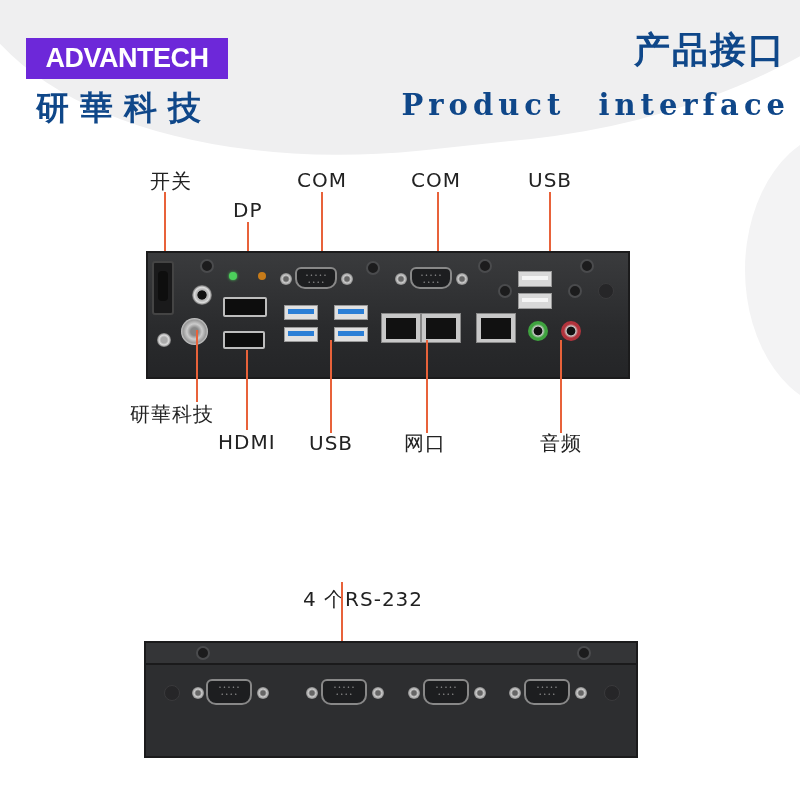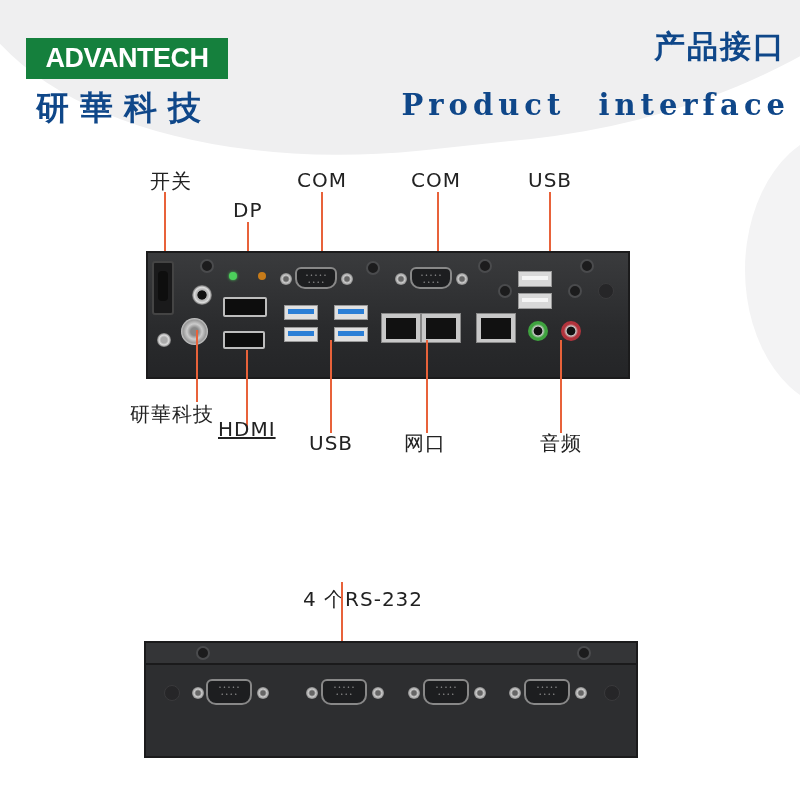--- a/index.html
+++ b/index.html
@@ -7,28 +7,28 @@
   body { position: relative; font-family: "DejaVu Sans", sans-serif; color: #222; }
 
   
   .bg-sweep-top { position: absolute; left: -40px; top: -260px; width: 1100px; height: 400px;
     background: #efeff0; border-radius: 0 0 50% 40% / 0 0 100% 60%; transform: rotate(-6deg); }
   .bg-sweep-right { position: absolute; left: 745px; top: 130px; width: 200px; height: 280px;
     background: #f3f3f4; border-radius: 50%; }
 
   
   .logo-box { position: absolute; left: 26px; top: 38px; width: 202px; height: 41px;
-    background: #15803d; color: #fff; font-family: "Liberation Sans", sans-serif;
+    background: #6d28d9; color: #fff; font-family: "Liberation Sans", sans-serif;
     font-weight: bold; font-size: 27px; letter-spacing: -0.5px; display: flex;
     align-items: center; justify-content: center; }
   .logo-cn { position: absolute; left: 36px; top: 86px; font-size: 33px; font-weight: bold;
     color: #0f4789; letter-spacing: 11px; font-family: "DejaVu Sans", sans-serif; }
 
   .title-cn { position: absolute; right: 14px; top: 26px; font-family: "DejaVu Serif", serif;
-    font-weight: bold; font-size: 31px; color: #0f4789; letter-spacing: 2px; }
+    font-weight: bold; font-size: 36px; color: #0f4789; letter-spacing: 2px; }
   .title-en { position: absolute; right: 10px; top: 88px; font-family: "DejaVu Serif", serif;
     font-weight: bold; font-size: 29px; color: #0f4789; letter-spacing: 5px; word-spacing: 18px; }
 
   
   .label { position: absolute; font-size: 20px; color: #222; white-space: nowrap;
     font-family: "DejaVu Sans", sans-serif; letter-spacing: 1px; }
   .leader { position: absolute; width: 2px; background: #e8623a; }
 
   
   .panel { position: absolute; background: #2c2d2f; border: 2px solid #1b1b1c; }
@@ -128,21 +128,21 @@
   <div class="part rubber" style="left:450px;top:30px;width:16px;height:16px;"></div>
 
   <div class="part audio-green" style="left:380px;top:68px;width:20px;height:20px;"></div>
   <div class="part audio-red" style="left:413px;top:68px;width:20px;height:20px;"></div>
 </div>
 
 <div class="leader" style="left:196px;top:330px;height:72px;"></div>
 <div class="label" style="left:130px;top:401px;">研華科技</div>
 
 <div class="leader" style="left:246px;top:350px;height:80px;"></div>
-<div class="label" style="left:218px;top:417px;text-decoration:underline;">HDMI</div>
+<div class="label" style="left:218px;top:430px;">HDMI</div>
 
 <div class="leader" style="left:330px;top:340px;height:93px;"></div>
 <div class="label" style="left:309px;top:431px;">USB</div>
 
 <div class="leader" style="left:426px;top:340px;height:93px;"></div>
 <div class="label" style="left:404px;top:430px;">网口</div>
 
 <div class="leader" style="left:560px;top:340px;height:93px;"></div>
 <div class="label" style="left:540px;top:430px;">音频</div>
 

